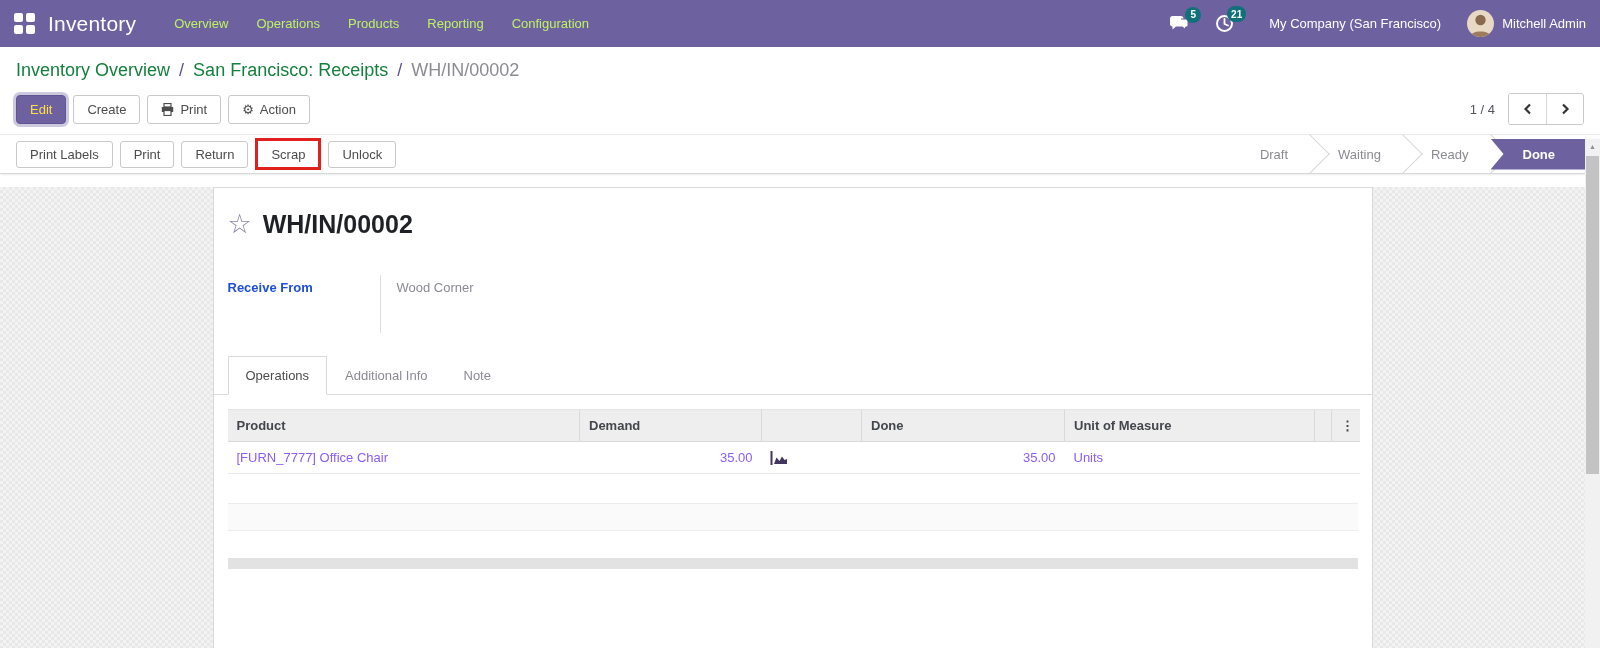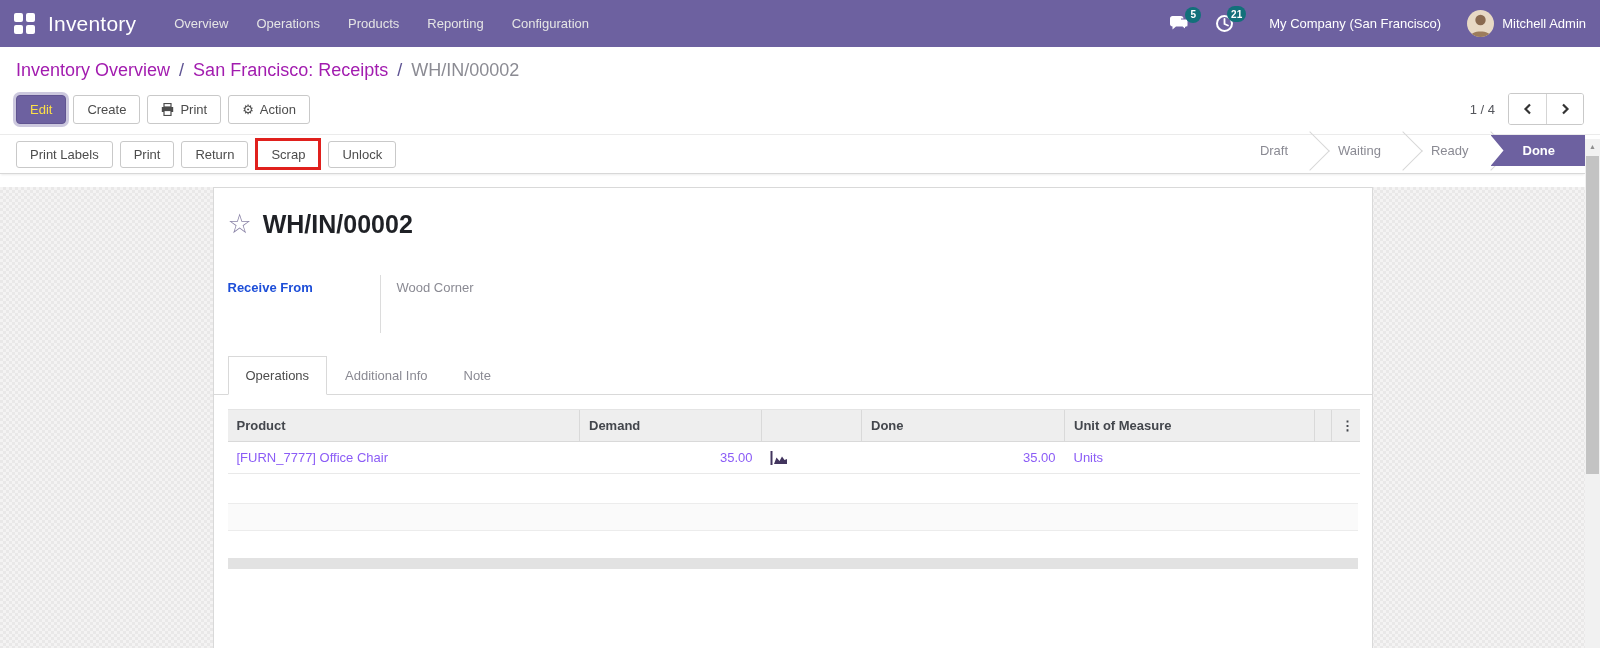--- a/index.html
+++ b/index.html
@@ -5,32 +5,32 @@
   * { margin:0; padding:0; box-sizing:border-box; }
   html,body { width:1600px; height:648px; overflow:hidden; }
   body { font-family:"Liberation Sans", sans-serif; background:#fff; color:#4c4c4c; }
 
   
   .navbar { height:47px; background:#6d61a0; display:flex; align-items:center; padding:0 14px; color:#fff; }
   .apps-grid { width:21px; height:21px; display:grid; grid-template-columns:1fr 1fr; grid-template-rows:1fr 1fr; gap:3px; cursor:pointer; flex:0 0 auto; }
   .apps-grid span { background:#fff; border-radius:2px; }
   .brand { font-size:21px; font-weight:400; margin-left:13px; letter-spacing:.2px; cursor:pointer; }
   .nav-menu { display:flex; align-items:center; margin-left:24px; height:100%; }
-  .nav-item { padding:0 14px; font-size:13px; color:#e5e5e5; height:100%; display:flex; align-items:center; cursor:pointer; }
+  .nav-item { padding:0 14px; font-size:13px; color:#bef264; height:100%; display:flex; align-items:center; cursor:pointer; }
   .systray { margin-left:auto; display:flex; align-items:center; }
   .systray-icon { position:relative; margin:0 13px; cursor:pointer; display:flex; }
   .badge { position:absolute; top:-8px; right:-12px; background:#12707a; color:#fff; font-size:10px; font-weight:bold; min-width:16px; height:16px; border-radius:9px; display:flex; align-items:center; justify-content:center; padding:0 4px; }
   .company { font-size:13px; margin:0 26px 0 22px; cursor:pointer; white-space:nowrap; }
   .user-menu { display:flex; align-items:center; cursor:pointer; }
   .avatar { width:27px; height:27px; border-radius:50%; overflow:hidden; flex:0 0 auto; }
   .user-name { font-size:13px; margin-left:8px; white-space:nowrap; }
 
   
   .breadcrumb-bar { padding:13px 16px 6px; font-size:18px; background:#fff; }
-  .bc-link { color:#a21caf; text-decoration:none; cursor:pointer;text-align:center; }
+  .bc-link { color:#15803d; text-decoration:none; cursor:pointer;text-align:center; }
   .bc-sep { color:#5d5292; padding:0 4px; }
   .bc-current { color:#8b8b93; }
 
   
   .control-panel { display:flex; align-items:center; padding:6px 16px 9px; border-bottom:1px solid #ebebeb; background:#fff; }
   .btn { font-size:13px; height:29px; padding:0 13px; border-radius:3px; border:1px solid #c9c9c9; background:#fff; color:#4c4c4c; display:inline-flex; align-items:center; gap:6px; margin-right:7px; cursor:pointer; font-family:inherit; }
   .btn-primary { background:#6d61a0; border-color:#605491; color:#fde047; box-shadow:0 0 0 3px rgba(109,97,160,.35); border-radius:4px; }
   .pager { margin-left:auto; display:flex; align-items:center; }
   .pager-count { font-size:13px; color:#54565c; margin-right:13px; }
   .pager-btns { display:flex; border:1px solid #c9c9c9; border-radius:3px; overflow:hidden; }
@@ -38,21 +38,21 @@
   .pager-btn + .pager-btn { border-left:1px solid #d5d5d5; }
 
   
   .work-area { position:relative; width:1600px; height:518px; }
   .viewport { width:1585px; }
   .v-scrollbar { position:absolute; top:4px; right:0; width:15px; height:514px; background:#f1f1f1; }
   .sb-arrow { height:15px; display:flex; align-items:center; justify-content:center; font-size:7px; color:#8f8f8f; cursor:pointer; }
   .sb-thumb { position:absolute; top:17px; left:1px; width:13px; height:318px; background:#c3c3c3; cursor:pointer; }
 
   
-  .status-row { display:flex; height:39px; background:#fff; border-bottom:1px solid #d8d8d8; box-shadow:0 2px 2px -1px rgba(0,0,0,.08); position:relative; padding-left:16px; z-index:2; }
+  .status-row { display:flex; align-items:center; height:39px; background:#fff; border-bottom:1px solid #d8d8d8; box-shadow:0 2px 2px -1px rgba(0,0,0,.08); position:relative; padding-left:16px; z-index:2; }
   .status-buttons { display:flex; align-items:center; }
   .status-buttons .btn { height:27px; margin-right:7px; }
   .scrap-highlight { border:3px solid #e0201d; display:inline-flex; margin:0 7px 0 0; }
   .scrap-highlight .btn { border:none; margin:0; height:26px; }
   .pipeline { margin-left:auto; display:flex; align-items:stretch; height:31px; }
   .stage { position:relative; display:flex; align-items:center; padding:0 22px 0 28px; font-size:13px; color:#8a8a93; cursor:pointer; background:transparent; }
   .stage:not(:last-child)::after { content:""; position:absolute; right:-14px; top:50%; width:27px; height:27px; transform:translateY(-50%) rotate(45deg); border-top:1px solid #d8d8d8; border-right:1px solid #d8d8d8; pointer-events:none; }
   .stage.active { background:#6d61a0; color:#fff; font-weight:bold; padding:0 30px 0 32px; clip-path:polygon(0 0,100% 0,100% 100%,0 100%,13px 50%); }
 
   

